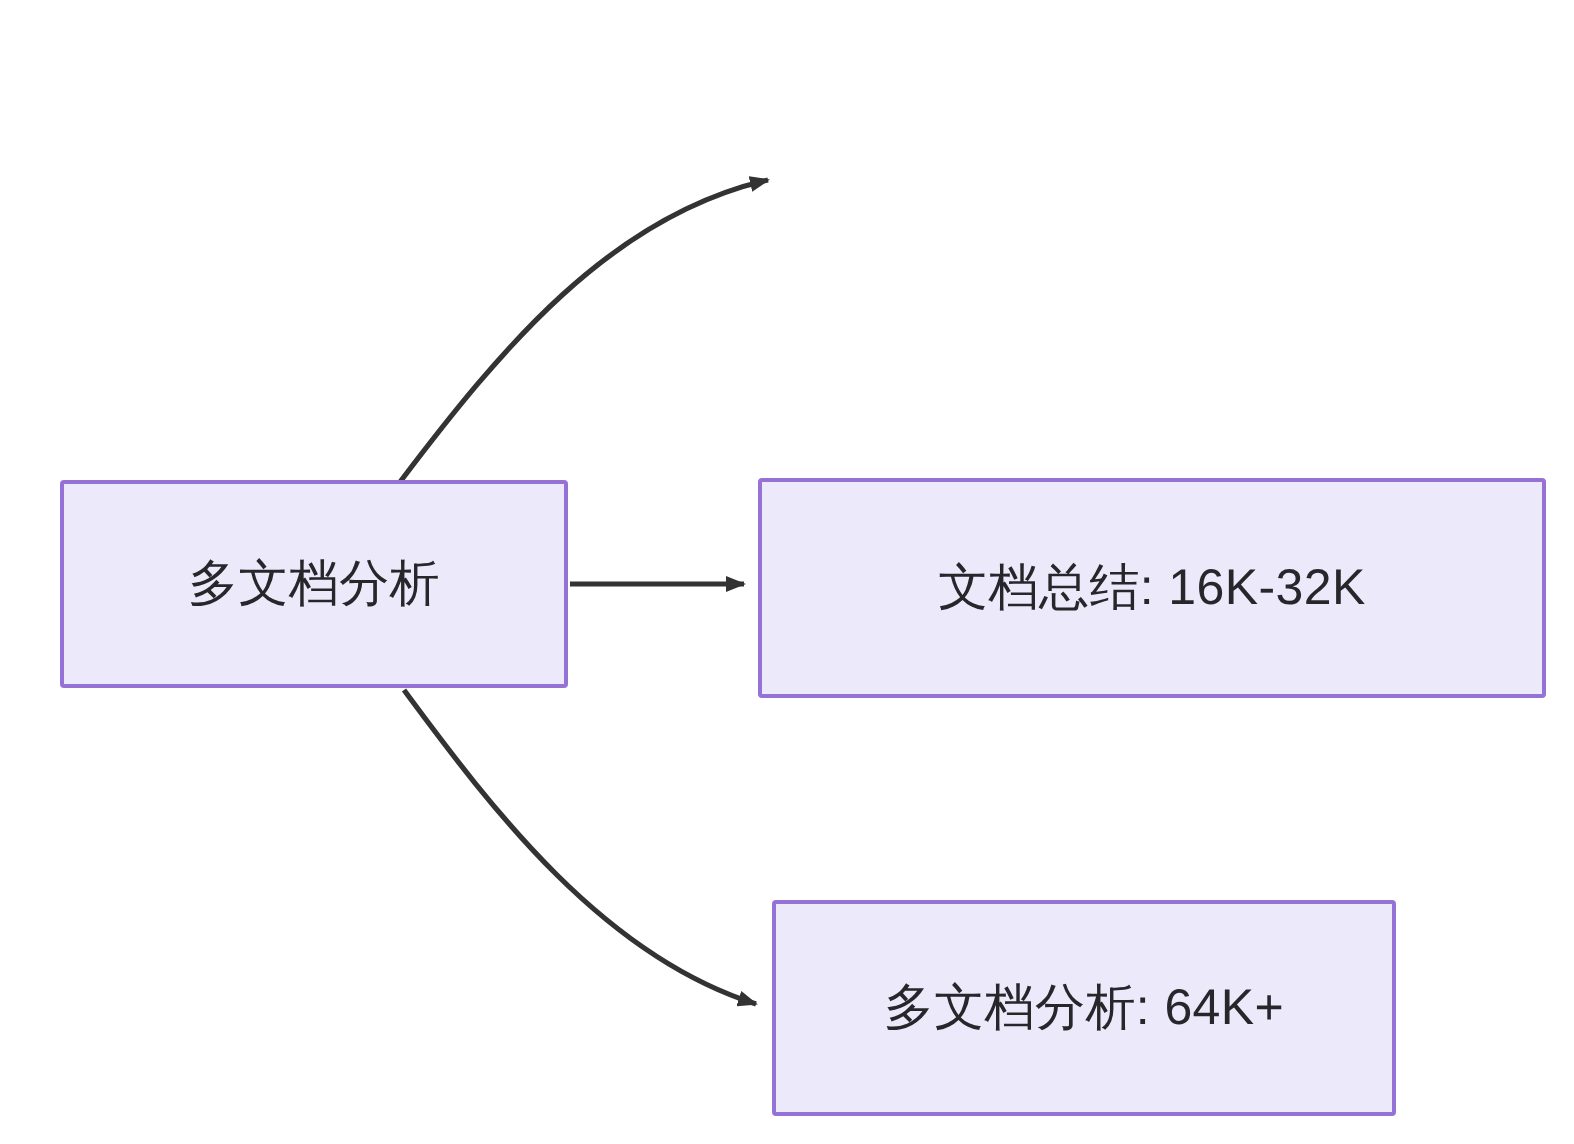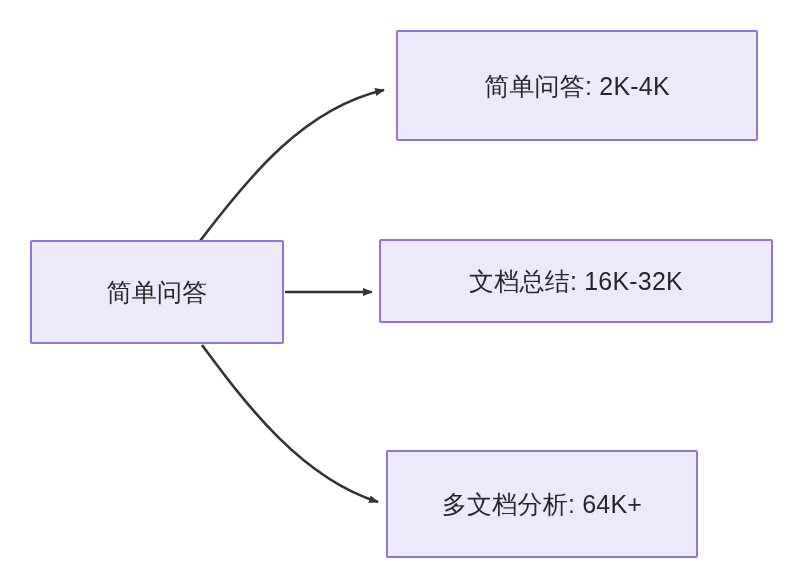--- a/index.html
+++ b/index.html
@@ -51,21 +51,21 @@
   #node-simple-qa {
     left: 396px;
     top: 30px;
     width: 362px;
     height: 111px;
   }
   #node-doc-summary {
     left: 379px;
     top: 239px;
     width: 394px;
-    height: 84px;
+    height: 110px;
   }
   #node-multi-doc {
     left: 386px;
     top: 450px;
     width: 312px;
     height: 108px;
   }
 </style>
 </head>
 <body>
@@ -80,26 +80,23 @@
     </defs>
 
     <path d="M 200,241 C 250,175 305,108 384,90" fill="none" stroke="#333333" stroke-width="2.6" marker-end="url(#arrowhead)"></path>
 
     <path d="M 285,292 L 372,292" fill="none" stroke="#333333" stroke-width="2.6" marker-end="url(#arrowhead)"></path>
 
     <path d="M 202,345 C 247,406 302,478 378,502" fill="none" stroke="#333333" stroke-width="2.6" marker-end="url(#arrowhead)"></path>
   </svg>
 
   <div class="node" id="node-root">
-    <span class="node-label">简单问答</span>
+    <span class="node-label">多文档分析</span>
   </div>
 
-  <div class="node" id="node-simple-qa">
-    <span class="node-label">简单问答: 2K-4K</span>
-  </div>
 
   <div class="node" id="node-doc-summary">
     <span class="node-label">文档总结: 16K-32K</span>
   </div>
 
   <div class="node" id="node-multi-doc">
     <span class="node-label">多文档分析: 64K+</span>
   </div>
 
 </div>

